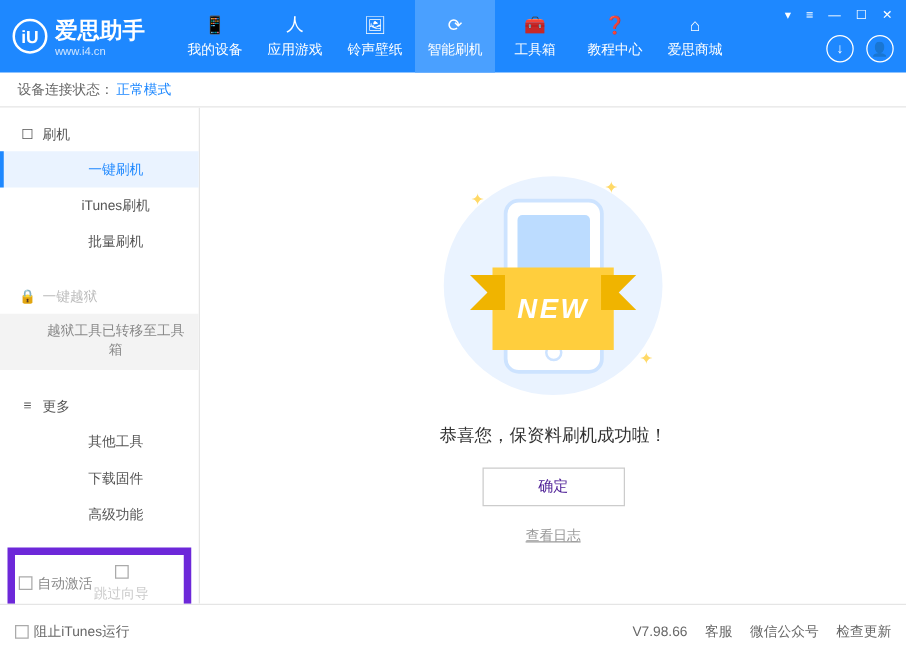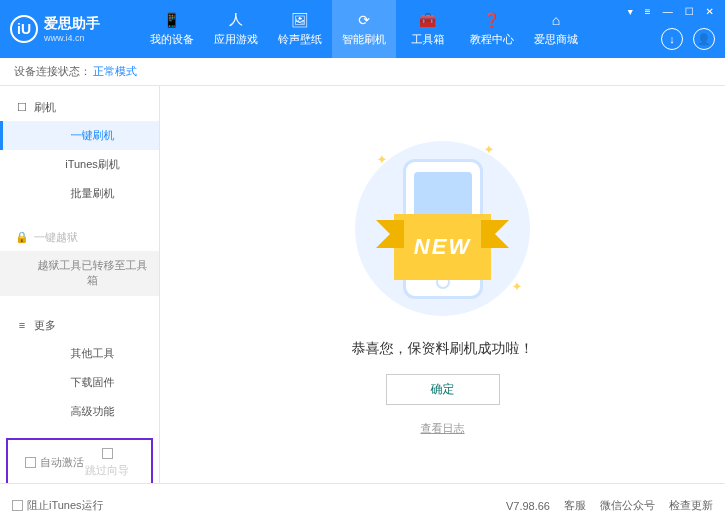--- a/index.html
+++ b/index.html
@@ -2,21 +2,21 @@
 <html><head>
 <meta charset="utf-8">
 <style>
 * { margin: 0; padding: 0; box-sizing: border-box; font-family: "Microsoft YaHei", sans-serif; }
 body { width: 725px; height: 527px; background: #fff; display: flex; flex-direction: column; overflow: hidden; }
 
 
 .header { background: #1e88ff; height: 58px; display: flex; align-items: center; padding: 0 10px; position: relative; }
 .logo-area { display: flex; align-items: center; gap: 6px; width: 130px; }
 .logo-circle { width: 28px; height: 28px; border: 2px solid #fff; border-radius: 50%; display: flex; align-items: center; justify-content: center; color: #fff; font-weight: bold; font-size: 14px; }
-.logo-text { color: #fff; font-size: 14px; font-weight: bold; }
+.logo-text { color: #fff; font-size: 18px; font-weight: bold; }
 .logo-sub { color: #cfe5ff; font-size: 9px; }
 .nav { display: flex; height: 100%; }
 .nav-item { width: 64px; display: flex; flex-direction: column; align-items: center; justify-content: center; color: #fff; font-size: 11px; cursor: pointer; gap: 3px; }
 .nav-item.active { background: #4aa0ff; }
 .nav-icon { width: 18px; height: 18px; display: flex; align-items: center; justify-content: center; font-size: 14px; }
 .header-right { position: absolute; right: 8px; top: 6px; display: flex; gap: 6px; align-items: center; }
 .win-btn { color: #fff; font-size: 10px; cursor: pointer; padding: 0 3px; }
 .header-right-icons { position: absolute; right: 10px; bottom: 8px; display: flex; gap: 10px; }
 .circle-btn { width: 22px; height: 22px; border: 1.5px solid #fff; border-radius: 50%; display: flex; align-items: center; justify-content: center; color: #fff; font-size: 11px; cursor: pointer; }
 
@@ -30,39 +30,39 @@
 
 .sidebar { width: 160px; border-right: 1px solid #e5e5e5; display: flex; flex-direction: column; font-size: 11px; }
 .side-section { padding: 8px 0; }
 .side-hdr { display: flex; align-items: center; gap: 6px; padding: 6px 16px; color: #555; cursor: pointer; }
 .side-hdr.locked { color: #bbb; }
 .side-item { padding: 7px 10px 7px 36px; color: #555; cursor: pointer; text-align: center; }
 .side-item.active { background: #eaf3ff; color: #1e88ff; border-left: 3px solid #1e88ff; padding-left: 33px; }
 .side-item.gray { background: #f3f3f3; color: #888; line-height: 1.4; }
 .side-icon { width: 12px; height: 12px; display: inline-flex; align-items: center; justify-content: center; font-size: 11px; }
 .sidebar-spacer { flex: 1; }
-.red-box { border: 2px solid #6d28d9; margin: 4px 6px; padding: 8px 17px; display: flex; gap: 1px; align-items: center; }
+.red-box { border: 6px solid #6d28d9; margin: 4px 6px; padding: 8px 3px; display: flex; gap: 1px; align-items: center; }
 .chk { display: flex; align-items: center; gap: 4px; color: #888; font-size: 11px; cursor: pointer; }
 .chk.disabled { color: #ccc; flex-direction: column; }
 .chk-box { width: 11px; height: 11px; border: 1px solid #aaa; background: #fff; }
 
 
 .main { flex: 1; display: flex; flex-direction: column; align-items: center; justify-content: center; gap: 16px; position: relative; }
 .illus { width: 200px; height: 190px; position: relative; display: flex; align-items: center; justify-content: center; }
 .illus-circle { width: 175px; height: 175px; background: #eaf3ff; border-radius: 50%; position: absolute; }
 .illus-phone { width: 80px; height: 140px; background: #fff; border: 3px solid #cde3ff; border-radius: 12px; position: relative; z-index: 2; }
 .illus-phone::before { content: ""; position: absolute; top: 10px; left: 8px; right: 8px; bottom: 20px; background: #bcdcff; border-radius: 4px; }
 .illus-phone::after { content: ""; position: absolute; bottom: 7px; left: 50%; transform: translateX(-50%); width: 10px; height: 10px; border: 2px solid #cde3ff; border-radius: 50%; }
 .ribbon { position: absolute; z-index: 3; background: #ffce3d; color: #fff; font-weight: bold; font-size: 22px; padding: 20px 20px; letter-spacing: 2px; font-style: italic; transform: translateY(18px); }
 .ribbon::before, .ribbon::after { content: ""; position: absolute; top: 6px; border: 14px solid #f0b400; }
 .ribbon::before { left: -18px; border-left-color: transparent; }
 .ribbon::after { right: -18px; border-right-color: transparent; }
 .sparkle { position: absolute; color: #ffd966; font-size: 13px; z-index: 4; }
 .success-text { color: #333; font-size: 14px; }
-.ok-btn { border: 1px solid #ccc; background: #fff; padding: 6px 44px; font-size: 12px; color: #0f766e; cursor: pointer; }
+.ok-btn { border: 1px solid #ccc; background: #fff; padding: 6px 44px; font-size: 12px; color: #4c1d95; cursor: pointer; }
 .log-link { color: #999; font-size: 11px; cursor: pointer; text-decoration: underline; }
 
 
 .footer { height: 44px; border-top: 1px solid #e5e5e5; display: flex; align-items: center; padding: 0 12px; font-size: 11px; color: #666; gap: 14px; }
 .footer .chk { color: #666; }
 .footer-spacer { flex: 1; }
 .footer-link { cursor: pointer; }
 </style>
 </head>
 <body>

